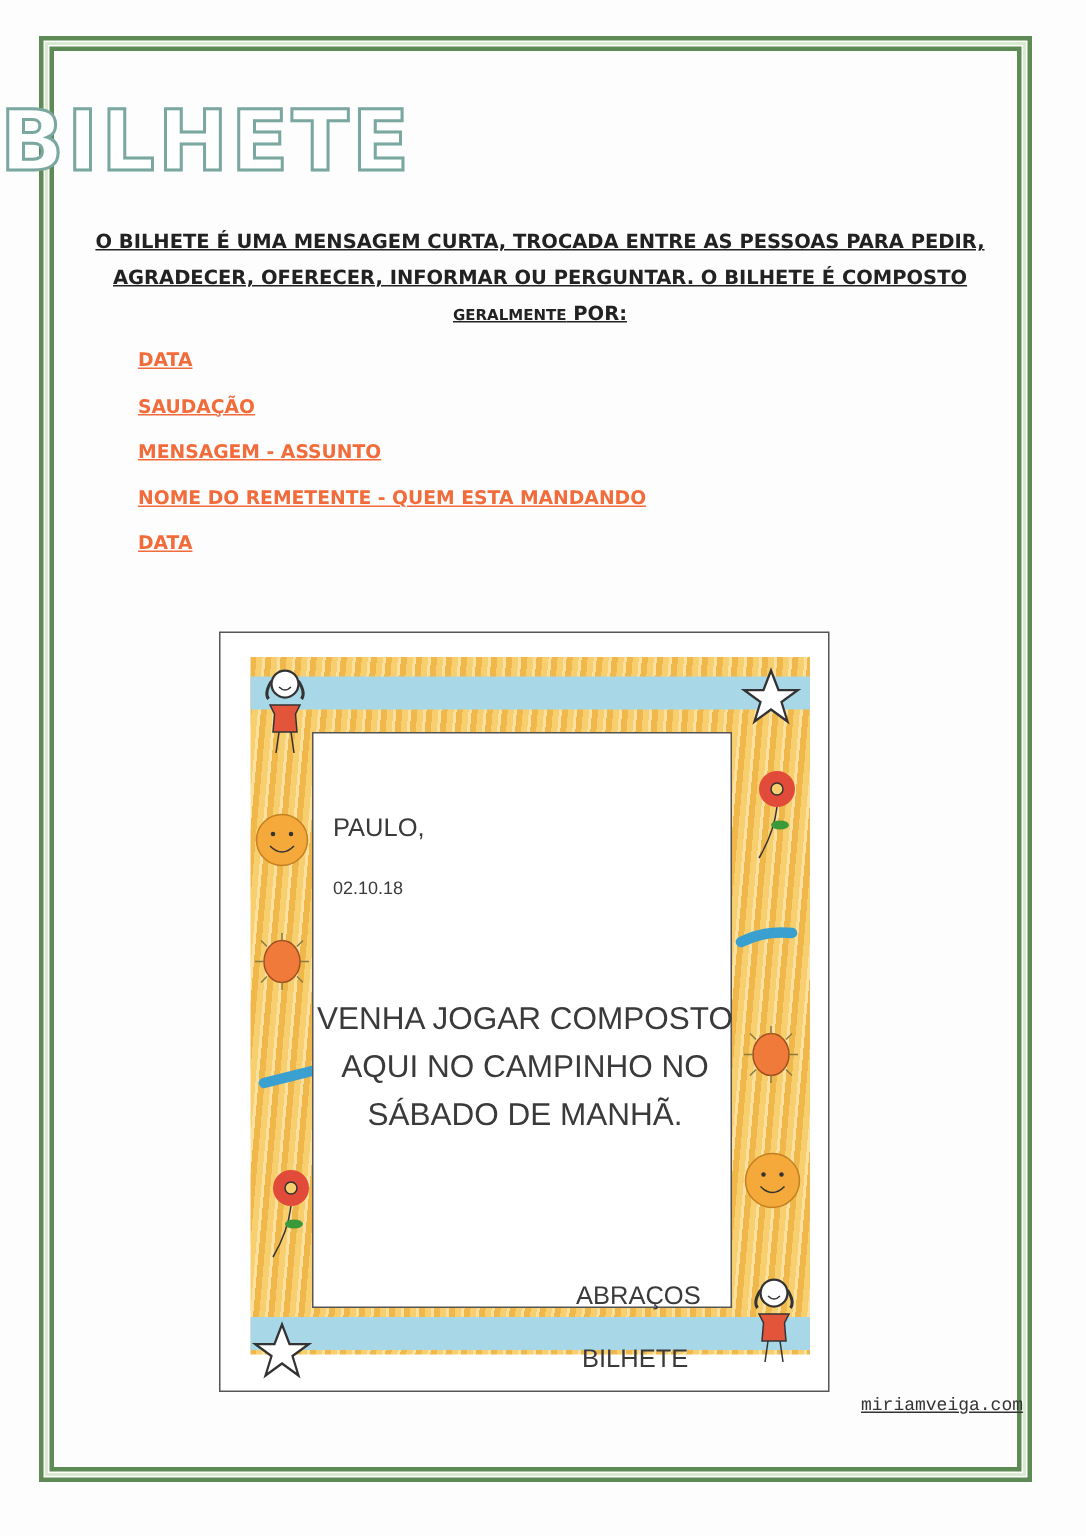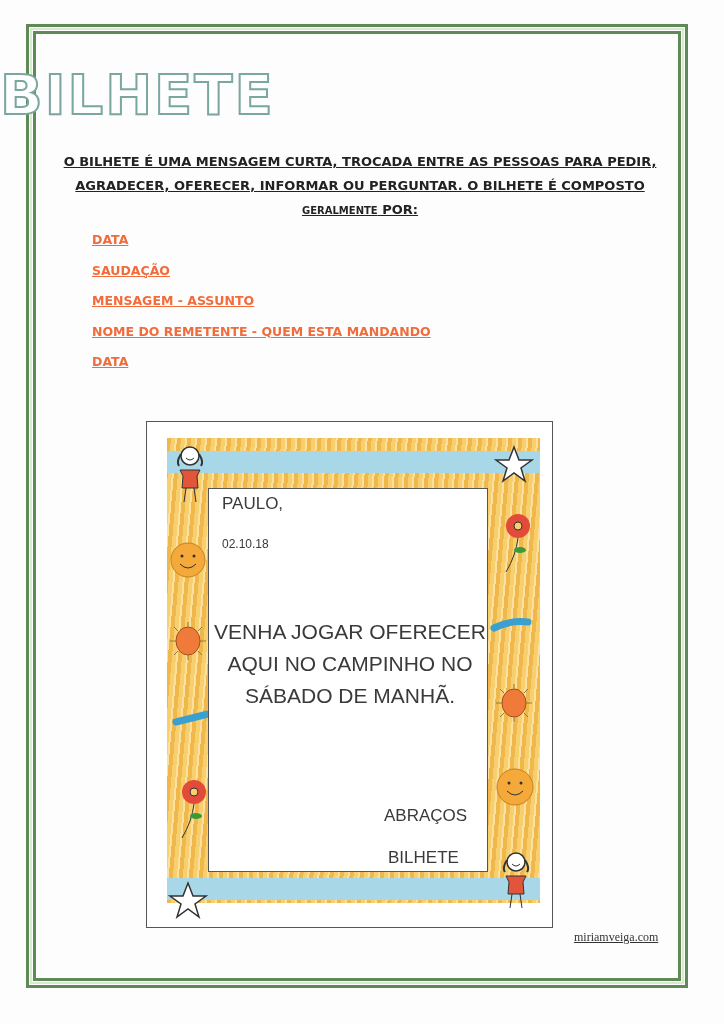--- a/index.html
+++ b/index.html
@@ -10,28 +10,28 @@
   .title{position:absolute;left:0;width:724px;top:60px;text-align:left;font-family:"DejaVu Sans",sans-serif;font-weight:bold;font-size:56px;letter-spacing:2px;color:#ffffff;-webkit-text-stroke:2px #7aa7a0;line-height:70px;}
   .intro{position:absolute;left:40px;width:640px;top:150px;text-align:center;font-family:"DejaVu Sans",sans-serif;font-weight:bold;font-size:13px;color:#222;line-height:24px;text-decoration:underline;}
   .intro .small{font-size:10px;}
   .list{position:absolute;left:92px;top:230px;list-style:none;margin:0;padding:0;}
   .list li{font-family:"DejaVu Sans",sans-serif;font-weight:bold;font-size:12.5px;color:#f26b3a;text-decoration:underline;height:30.5px;line-height:20px;}
   .card{position:absolute;left:146px;top:421px;width:407px;height:507px;border:1.5px solid #555;box-sizing:border-box;background:#fff;}
   .deco{position:absolute;left:167px;top:438px;width:373px;height:465px;background:repeating-linear-gradient(95deg,#f0b84a 0 4px,#f7cf6e 4px 8px,#fbe0a0 8px 10px);}
   .band-top{position:absolute;left:167px;top:451px;width:373px;height:22px;background:#a8d8e8;}
   .band-bot{position:absolute;left:167px;top:878px;width:373px;height:22px;background:#a8d8e8;}
   .note{position:absolute;left:208px;top:488px;width:280px;height:384px;background:#fff;border:1.5px solid #555;box-sizing:border-box;}
-  .note-text{position:absolute;font-family:"Liberation Sans",sans-serif;color:#3a3a3a;}
+  .note-text{position:absolute;font-family:"Liberation Sans",sans-serif;color:#3a3a3a;margin-top:48px;}
   .greeting{left:222px;top:494px;font-size:17px;}
   .date{left:222px;top:537px;font-size:12px;}
   .msg{left:210px;width:280px;top:616px;text-align:center;font-size:21px;line-height:32px;}
   .closing{left:384px;top:806px;font-size:17px;}
   .sender{left:388px;top:848px;font-size:17px;}
   .icon{position:absolute;}
-  .footer{position:absolute;left:574px;top:930px;font-family:Liberation Serif, serif;font-size:12px;color:#333;text-decoration:underline;}
+  .footer{position:absolute;left:574px;top:930px;font-family:Liberation Mono, monospace;font-size:12px;color:#333;text-decoration:underline;}
 </style>
 </head>
 <body>
 
 <div class="frame-outer"></div>
 <div class="frame-mid"></div>
 <div class="frame-inner"></div>
 
 <div class="title">BILHETE</div>
 
@@ -110,20 +110,20 @@
   <path d="M9 10 Q4 18 7 22 M27 10 Q32 18 29 22" stroke="#333" fill="none" stroke-width="2"></path>
   <path d="M14 14 Q18 18 22 14" stroke="#333" fill="none"></path>
   <path d="M8 26 L28 26 L25 32 L26 44 L10 44 L11 32 Z" fill="#e2553b" stroke="#333"></path>
   <path d="M14 44 L12 58 M22 44 L24 58" stroke="#333"></path>
 </svg>
 
 <div class="note"></div>
 <div class="note-text greeting">PAULO,</div>
 <div class="note-text date">02.10.18</div>
 <div class="note-text msg">
-  <div>VENHA JOGAR OFERECER</div>
+  <div>VENHA JOGAR COMPOSTO</div>
   <div>AQUI NO CAMPINHO NO</div>
   <div>SÁBADO DE MANHÃ.</div>
 </div>
 <div class="note-text closing">ABRAÇOS</div>
 <div class="note-text sender">BILHETE</div>
 
 <div class="footer">miriamveiga.com</div>
 
 </body></html>

